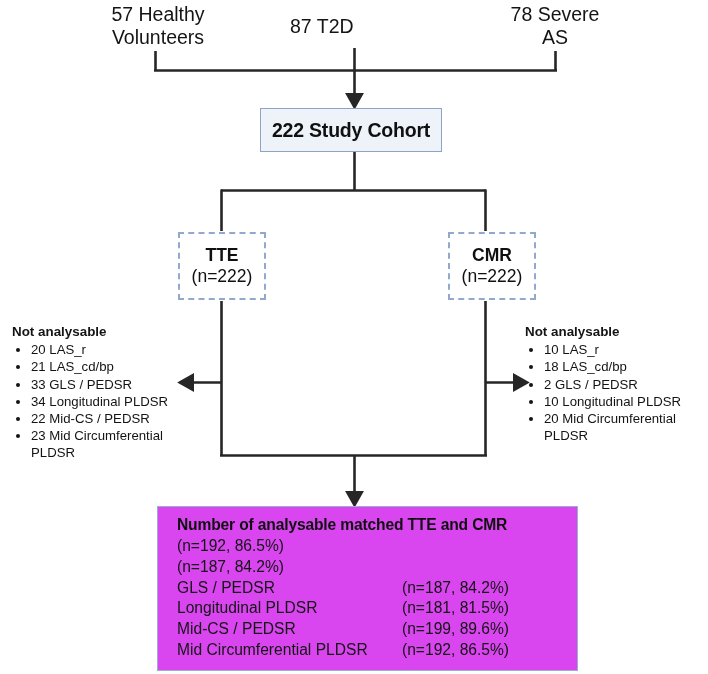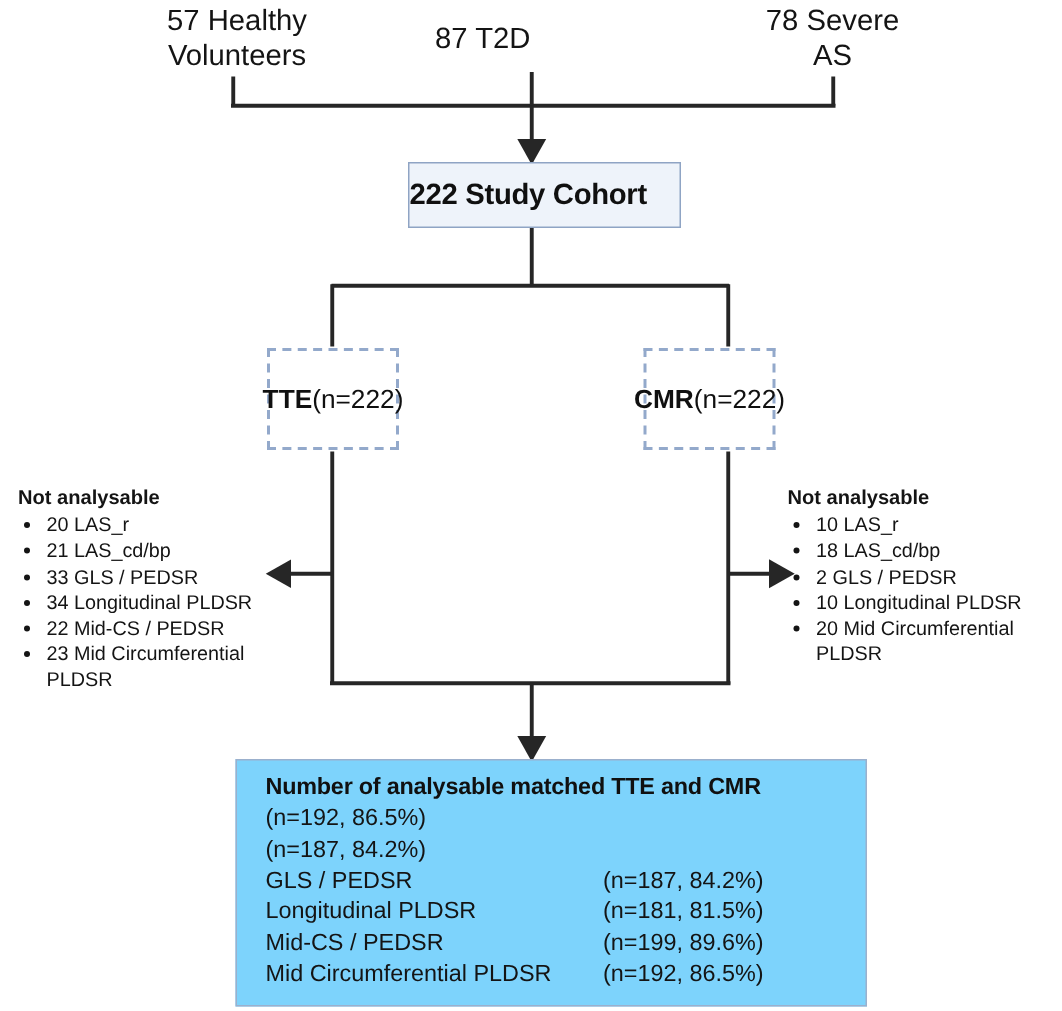--- a/index.html
+++ b/index.html
@@ -47,61 +47,63 @@
   #src-as {
     left: 480px;
     top: 3px;
     width: 150px;
     text-align: center;
   }
 
   
   #cohort-box {
     position: absolute;
-    left: 272px;
+    left: 260px;
     top: 108px;
     width: 182px;
     height: 44px;
     box-sizing: border-box;
     background: #eef3fa;
     border: 1.5px solid #8fa4c4;
     display: flex;
     align-items: center;
+    justify-content: center;
   }
   #cohort-box .cohort-text {
     font-size: 19.5px;
     font-weight: bold;
     color: #101010;
     letter-spacing: -0.2px;
   }
 
   
   .modality-box {
     position: absolute;
     width: 88px;
     height: 68px;
     box-sizing: border-box;
     border: 2px dashed #93a9cb;
     background: transparent;
     display: flex;
+    flex-direction: column;
     align-items: center;
     justify-content: center;
     line-height: 21px;
   }
   .modality-box .m-title {
     font-size: 17.5px;
     font-weight: bold;
     color: #101010;
   }
   .modality-box .m-sub {
     font-size: 17.5px;
     color: #101010;
   }
   #tte-box { left: 178px; top: 232px; }
-  #cmr-box { left: 429px; top: 232px; }
+  #cmr-box { left: 448px; top: 232px; }
 
   
   .excl {
     position: absolute;
     font-size: 13.2px;
     line-height: 17.2px;
     color: #141414;
   }
   .excl .excl-title {
     font-weight: bold;
@@ -122,21 +124,21 @@
   #excl-right { left: 525px; top: 323px; width: 176px; }
 
   
   #results-box {
     position: absolute;
     left: 157px;
     top: 506px;
     width: 421px;
     height: 165px;
     box-sizing: border-box;
-    background: #7dd3fc;
+    background: #d946ef;
     border: 1.5px solid #9bb0cd;
     padding: 9px 0 0 0;
   }
   #results-title {
     font-size: 15.6px;
     font-weight: bold;
     color: #101010;
     margin: 0 0 2px 19px;
     letter-spacing: -0.15px;
   }

